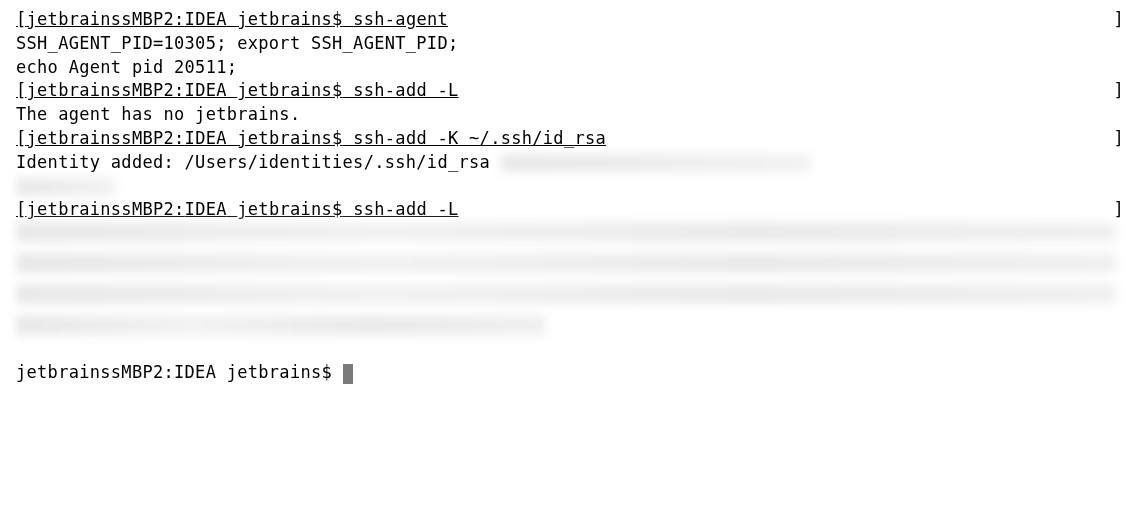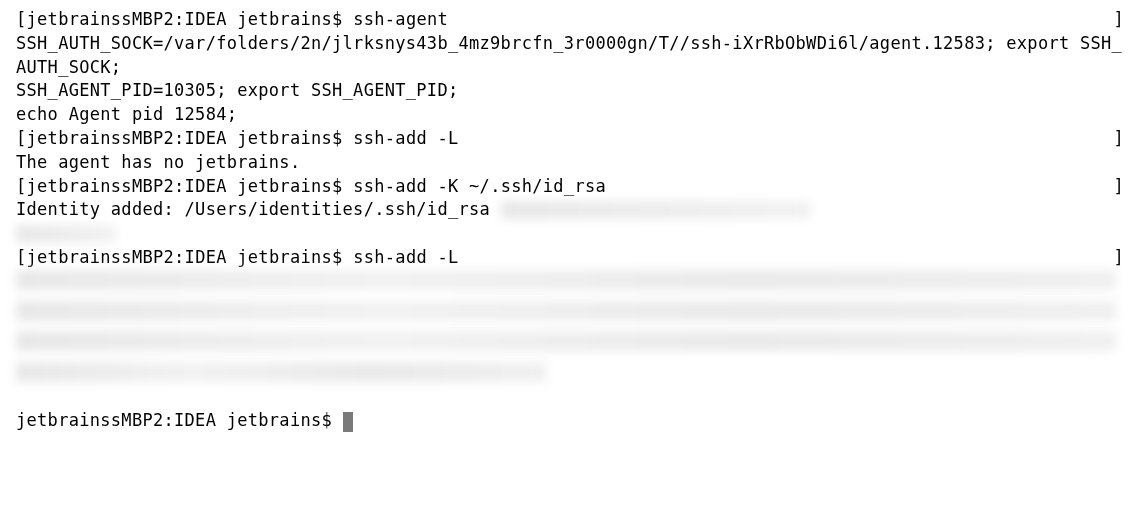--- a/index.html
+++ b/index.html
@@ -24,20 +24,21 @@
       word-break: break-all;
     }
     .prompt-line {
       display: flex;
       justify-content: space-between;
       align-items: baseline;
     }
     .prompt-left {
       flex: 1;
       white-space: pre;
+      text-decoration: underline;
     }
     .bracket {
       color: #000;
     }
     .blurred-block {
       filter: blur(5px);
       background: linear-gradient(90deg, #e8e8e8, #f2f2f2, #eaeaea, #f0f0f0);
       border-radius: 3px;
       display: inline-block;
     }
@@ -62,23 +63,22 @@
 </head>
 <body>
 
 <div class="terminal">
 
   
   <div class="prompt-line">
     <span class="prompt-left"><span class="bracket">[</span><span>jetbrainssMBP2</span>:<span>IDEA</span> <span>jetbrains</span><span>$</span> <span>ssh-agent</span></span>
     <span class="bracket">]</span>
   </div>
-  <div class="line">SSH_AUTH_SOCK=/var/folders/2n/jlrksnys43b_4mz9brcfn_3r0000gn/T//ssh-iXrRbObWDi6l/agent.12583; export SSH_AUTH_SOCK;</div>
   <div class="line">SSH_AGENT_PID=10305; export SSH_AGENT_PID;</div>
-  <div class="line">echo Agent pid 12584;</div>
+  <div class="line">echo Agent pid 20511;</div>
 
   
   <div class="prompt-line">
     <span class="prompt-left"><span class="bracket">[</span><span>jetbrainssMBP2</span>:<span>IDEA</span> <span>jetbrains</span><span>$</span> <span>ssh-add -L</span></span>
     <span class="bracket">]</span>
   </div>
   <div class="line">The agent has no jetbrains.</div>
 
   
   <div class="prompt-line">

